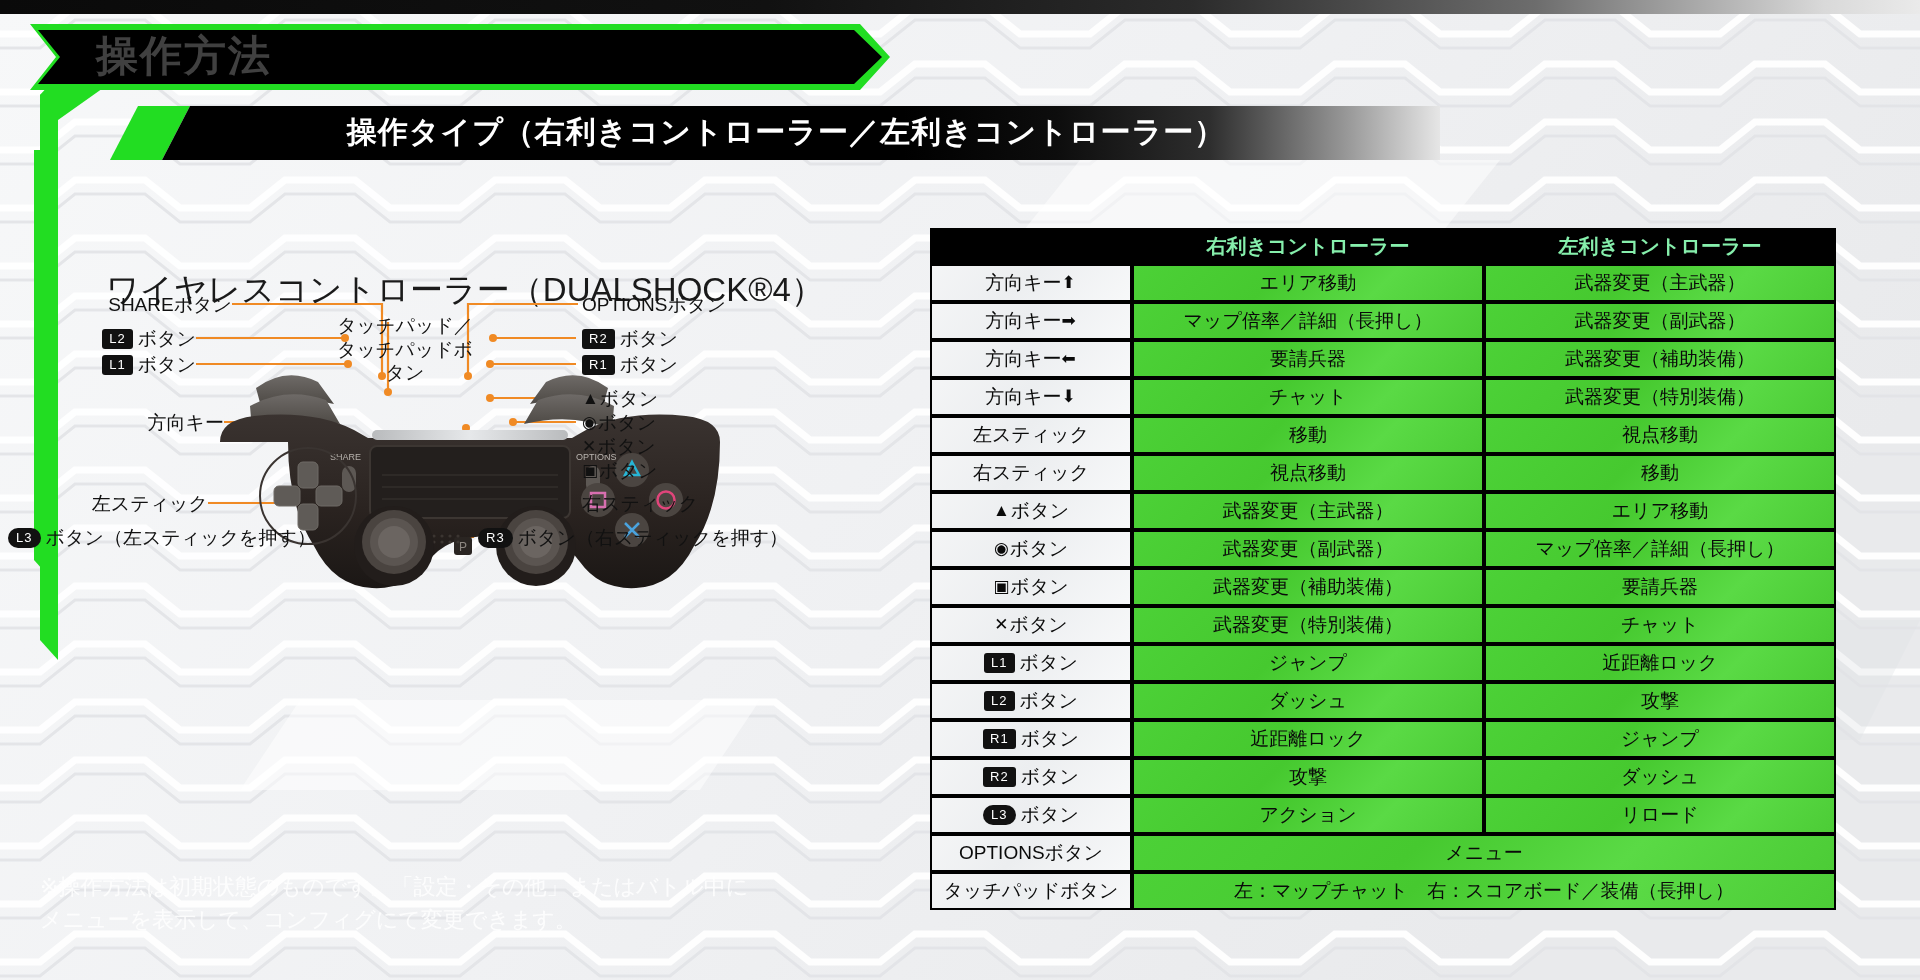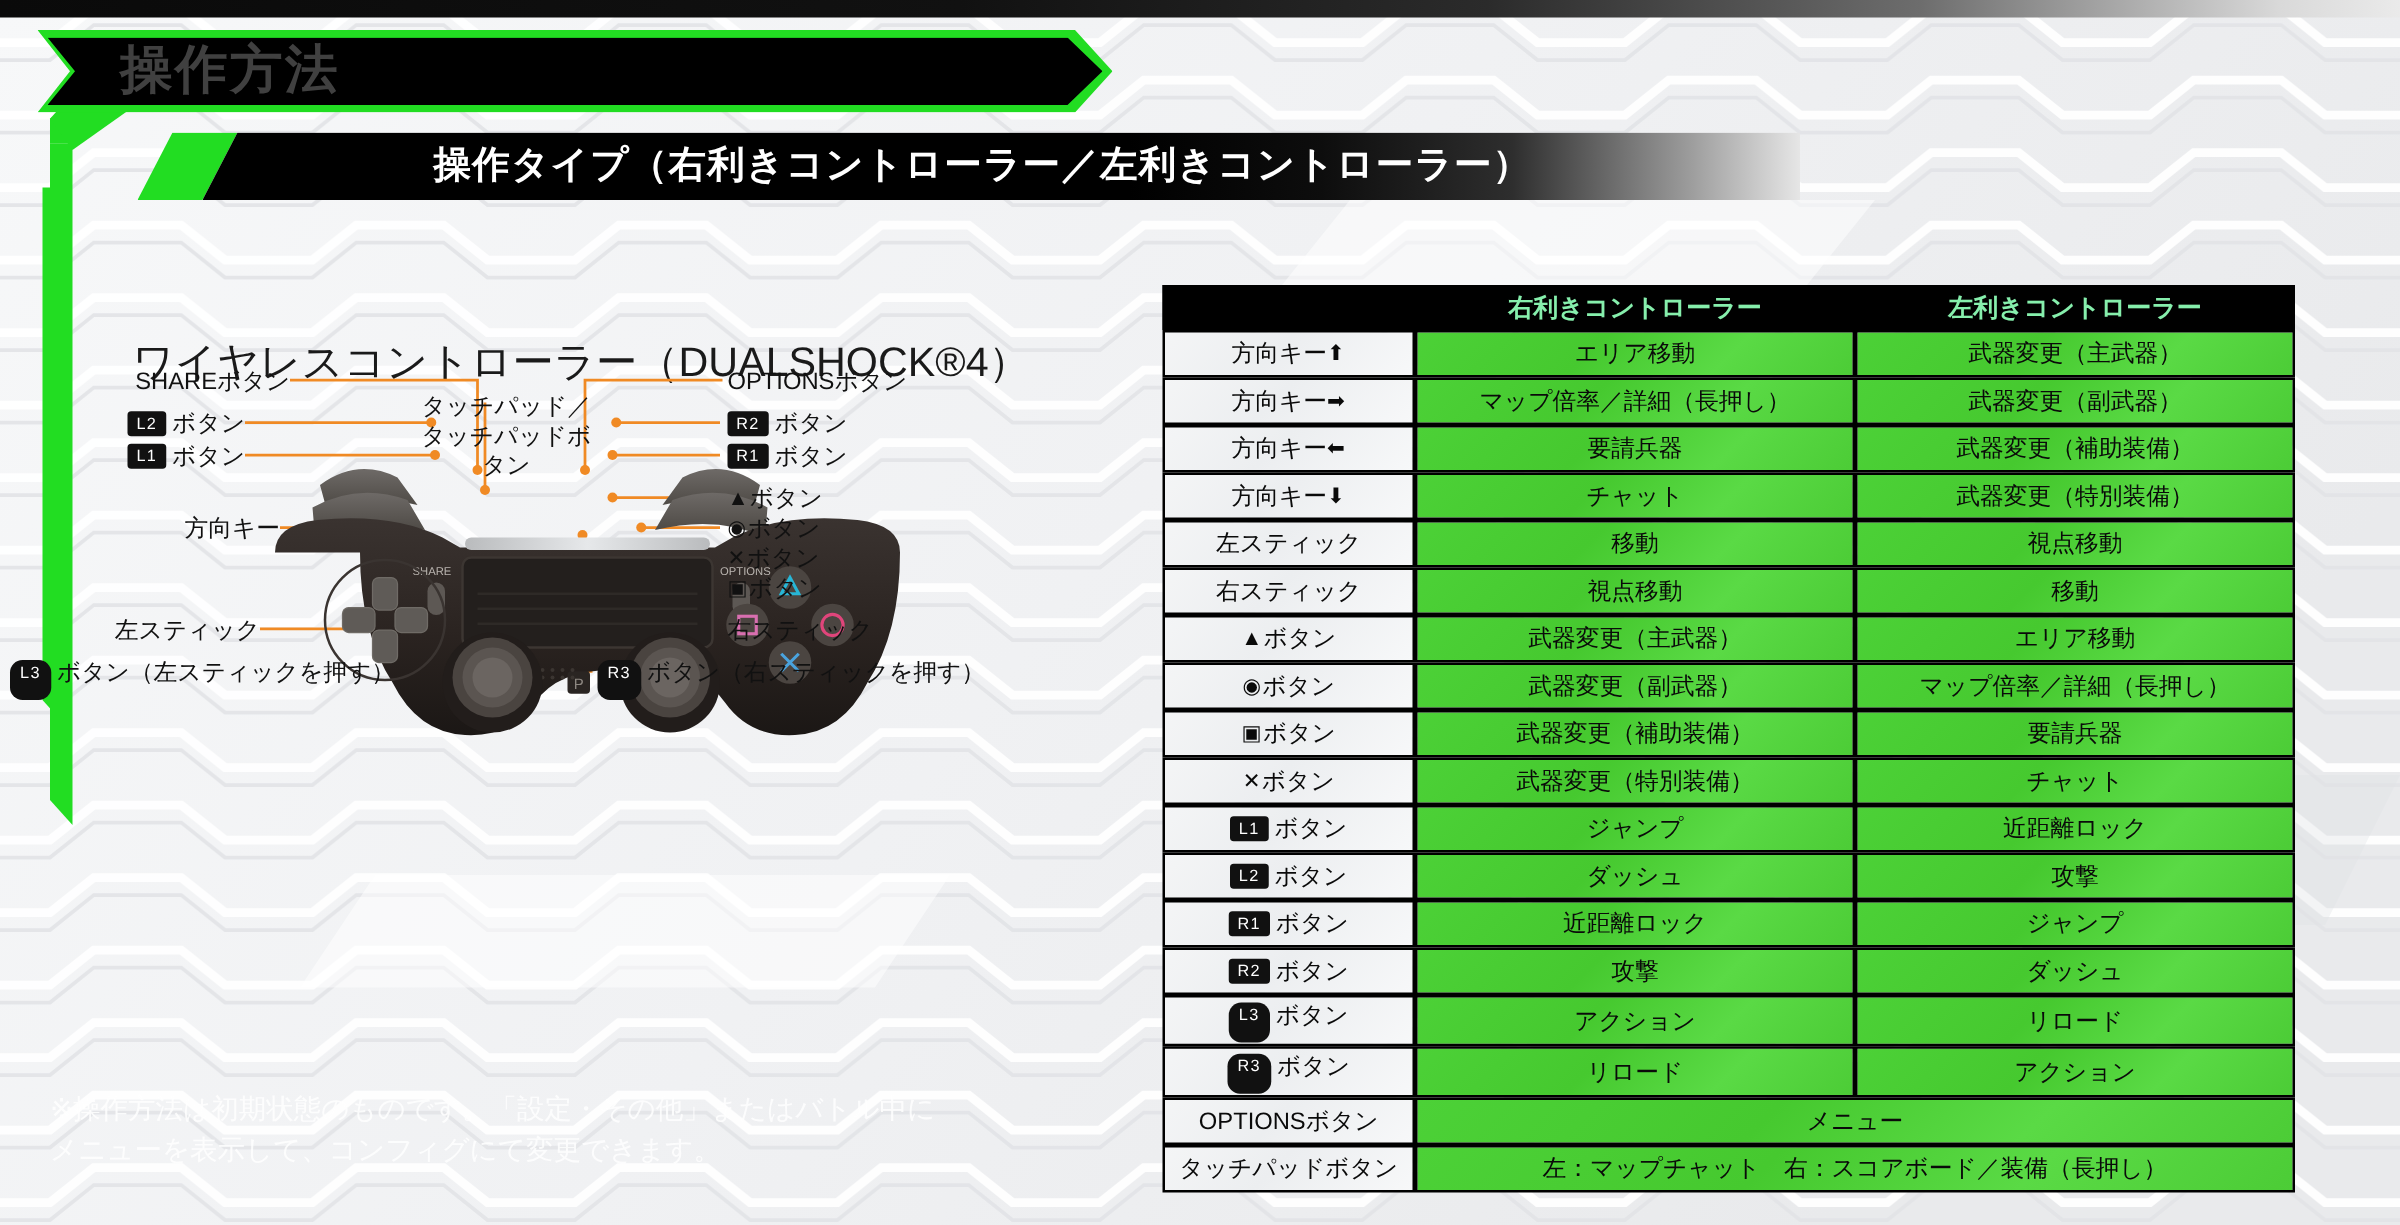--- a/index.html
+++ b/index.html
@@ -53,21 +53,21 @@
   }
   .pad{position:absolute;left:20px;top:350px;width:900px;height:300px;z-index:5;}
   .lbl{position:absolute;font-size:19px;color:#111;white-space:nowrap;z-index:6;}
   .lbl.r{text-align:left;}
   .lbl.l{text-align:right;}
   .keycap{
     display:inline-block;background:#111;color:#fff;border-radius:3px;
     font-size:13px;font-weight:normal;padding:2px 7px 3px;margin-right:5px;
     vertical-align:2px;letter-spacing:1px;
   }
-  .keycap.round{border-radius:10px;padding:2px 8px 15px;}
+  .keycap.round{border-radius:10px;padding:2px 8px 3px;}
   .glyph{font-size:17px;vertical-align:1px;margin-right:1px;}
   
   svg.leaders{position:absolute;left:0;top:0;width:1920px;height:980px;z-index:5;pointer-events:none;}
   
   .foot{
     position:absolute;left:40px;top:870px;width:720px;z-index:5;
     color:#ffffff;font-size:22px;line-height:1.5;opacity:.85;white-space:pre-line;
   }
   
   .tbl{position:absolute;left:930px;top:228px;z-index:6;border-collapse:separate;border-spacing:0;}
@@ -440,25 +440,20 @@
         <td class="keycol"><span class="keycap">R2</span><span>ボタン</span></td>
         <td class="val">攻撃</td>
         <td class="val">ダッシュ</td>
       </tr>
       <tr>
         <td class="keycol"><span class="keycap round">L3</span><span>ボタン</span></td>
         <td class="val">アクション</td>
         <td class="val">リロード</td>
       </tr>
       <tr>
-        <td class="keycol"><span class="keycap round">R3</span><span>ボタン</span></td>
-        <td class="val">リロード</td>
-        <td class="val">アクション</td>
-      </tr>
-      <tr>
         <td class="keycol">OPTIONSボタン</td>
         <td class="val wide" colspan="2">メニュー</td>
       </tr>
       <tr>
         <td class="keycol">タッチパッドボタン</td>
         <td class="val wide" colspan="2">左：マップチャット　右：スコアボード／装備（長押し）</td>
       </tr>
     </tbody>
 </table>
 

